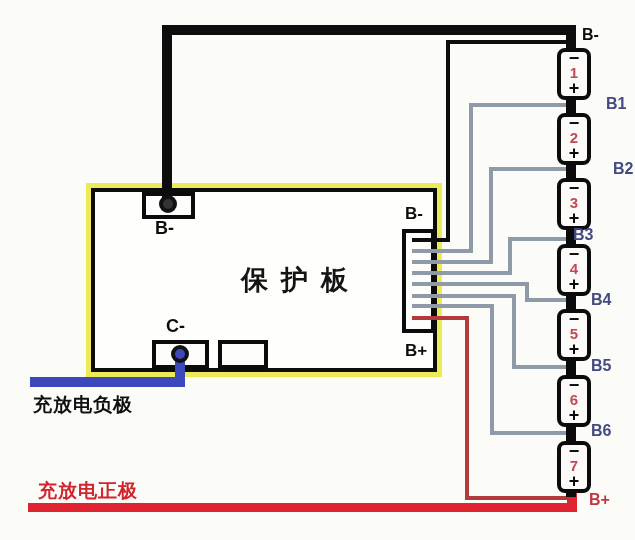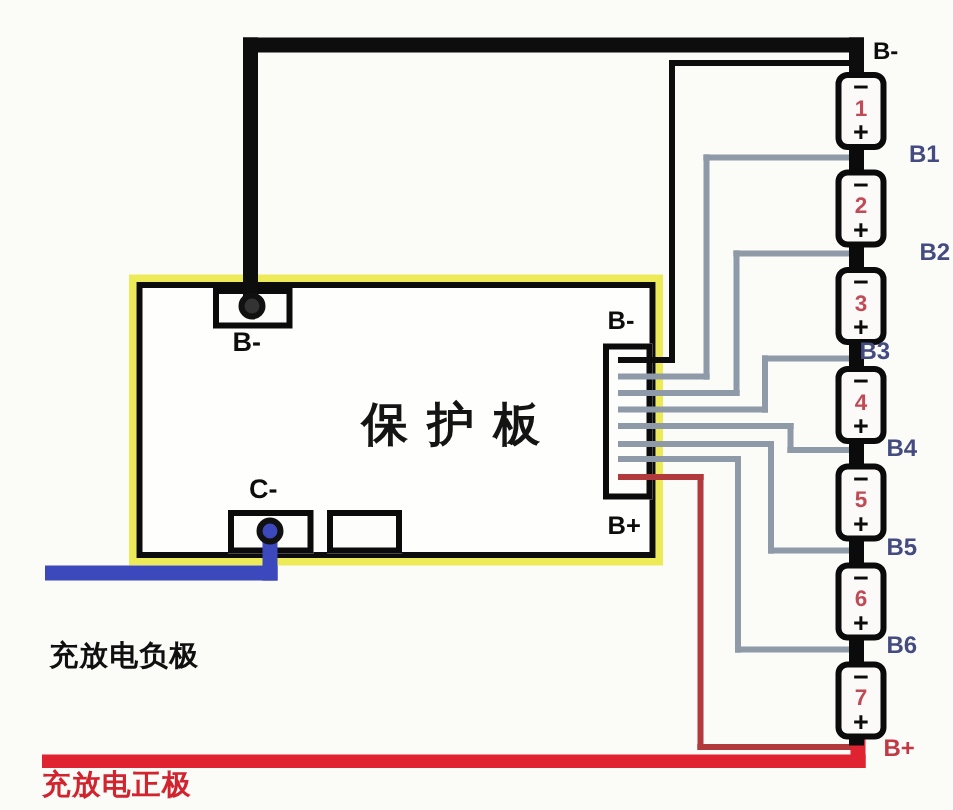--- a/index.html
+++ b/index.html
@@ -33,22 +33,22 @@
         padding:1px 0;}
   .cell .minus{font-weight:bold;font-size:18px;line-height:11px;color:#0b0b0b;}
   .cell .num{font-weight:bold;font-size:15px;line-height:14px;color:var(--c-battery_number,#c04a55);}
   .cell .plus{font-weight:bold;font-size:18px;line-height:13px;color:#0b0b0b;}
   .stub{position:absolute;left:566px;width:10px;background:#0b0b0b;}
 
   
   .lbl{position:absolute;font-weight:bold;white-space:nowrap;}
   .jlbl{color:var(--c-junction_label,#434b80);font-size:16px;}
   .board-lbl{color:#0d0d0d;font-size:17px;}
-  .title{font-family:"DejaVu Serif", serif;font-weight:bold;font-size:31px;letter-spacing:13px;color:#141414;}
-  .cn{font-size:19px;letter-spacing:1px;font-weight:bold;margin-top:32px;}
+  .title{font-family:"DejaVu Serif", serif;font-weight:bold;font-size:27px;letter-spacing:13px;color:#141414;}
+  .cn{font-size:19px;letter-spacing:1px;font-weight:bold;}
 </style>
 </head>
 <body>
 
 <div id="stage">
 
   <div class="abs board">
     <div class="board-inner"></div>
   </div>
   <div class="lbl title abs" style="left:241px;top:262px;">保护板</div>
@@ -156,15 +156,15 @@
   <div class="lbl" style="left:582px;top:26px;font-size:16px;color:#0d0d0d;">B-</div>
   <div class="lbl jlbl" style="left:606px;top:95px;">B1</div>
   <div class="lbl jlbl" style="left:567px;top:160px;margin-left:46px;">B2</div>
   <div class="lbl jlbl" style="left:573px;top:226px;">B3</div>
   <div class="lbl jlbl" style="left:591px;top:291px;">B4</div>
   <div class="lbl jlbl" style="left:591px;top:357px;text-align:right;">B5</div>
   <div class="lbl jlbl" style="left:591px;top:422px;">B6</div>
   <div class="lbl" style="left:589px;top:491px;font-size:16px;color:var(--c-bplus_label,#c23845);">B+</div>
 
   <div class="lbl cn" style="left:33px;top:392px;color:#101010;">充放电负极</div>
-  <div class="lbl cn" style="left:28px;top:478px;color:var(--c-positive_text,#d2242f);">充放电正极</div>
+  <div class="lbl cn" style="left:38px;top:478px;color:var(--c-positive_text,#d2242f);">充放电正极</div>
 
 </div>
 
 </body></html>

